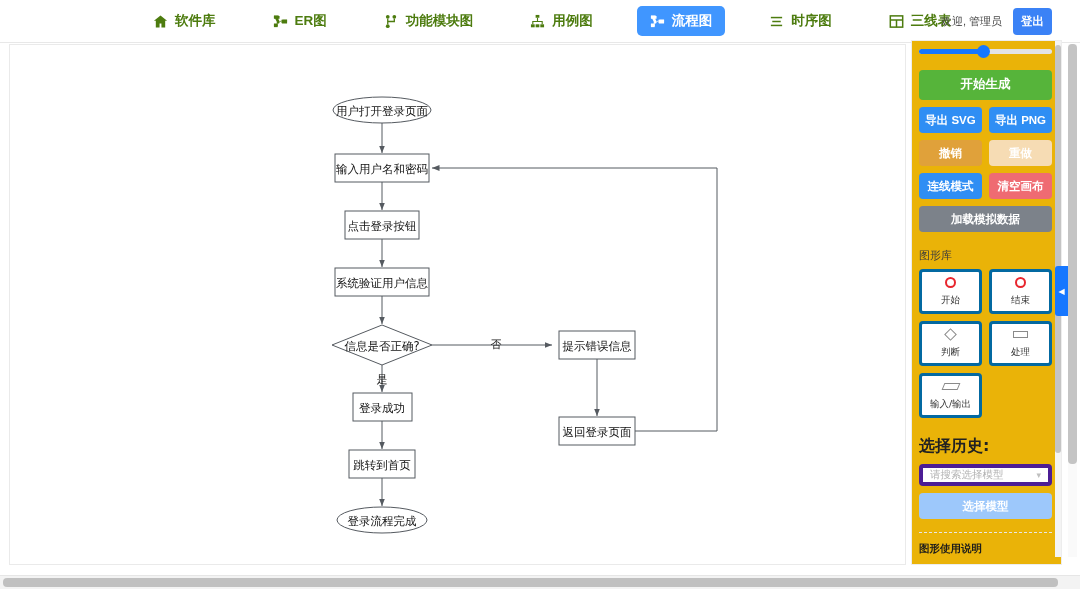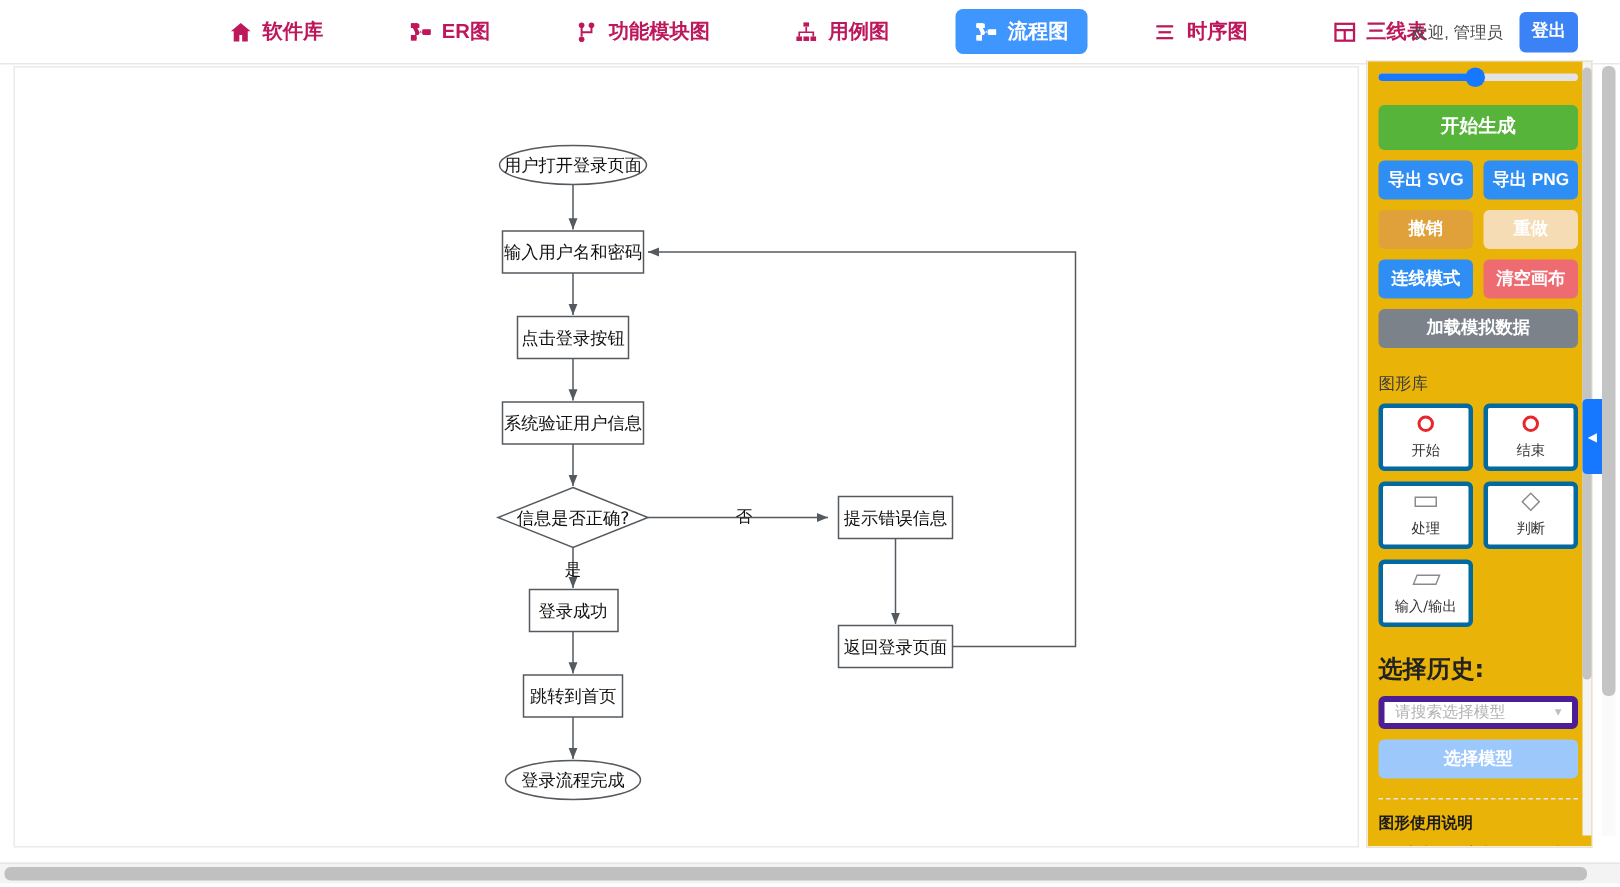--- a/index.html
+++ b/index.html
@@ -18,21 +18,21 @@
     position: absolute; left: 0; top: 0; width: 1080px; height: 43px;
     background: #ffffff;
     border-bottom: 1px solid #e8e8e8;
     display: flex; align-items: center;
   }
   .nav-items { display: flex; align-items: center; margin-left: 140px; }
   .nav-item {
     display: flex; align-items: center; gap: 7px;
     padding: 6px 13px; margin-right: 31px;
     border-radius: 5px; cursor: pointer;
-    font-size: 13.5px; font-weight: bold; color: #be185d;
+    font-size: 13.5px; font-weight: bold; color: #4d7c0f;
     white-space: nowrap;
   }
   .nav-item.active { background: #4096ff; color: #ffffff; text-align: right; }
   .nav-ico { width: 15px; height: 15px; display: inline-block; flex: 0 0 15px; }
   .nav-ico svg { display: block; width: 15px; height: 15px; }
 
   .nav-right {
     position: absolute; right: 28px; top: 0; height: 43px;
     display: flex; align-items: center; gap: 11px;
   }
@@ -397,29 +397,29 @@
           <span class="cap">开始</span>
         </div>
         <div class="shape-card">
           <span class="glyph">
               <span class="ring"></span>
             </span>
           <span class="cap">结束</span>
         </div>
         <div class="shape-card">
           <span class="glyph">
+              <span class="dia-g"></span>
+            </span>
+          <span class="cap">判断</span>
+        </div>
+        <div class="shape-card">
+          <span class="glyph">
               <span class="rect-g"></span>
             </span>
           <span class="cap">处理</span>
-        </div>
-        <div class="shape-card">
-          <span class="glyph">
-              <span class="dia-g"></span>
-            </span>
-          <span class="cap">判断</span>
         </div>
         <div class="shape-card">
           <span class="glyph">
               <span class="para-shape"></span>
             </span>
           <span class="cap">输入/输出</span>
         </div>
       </div>
 
       <div class="hist-title">选择历史:</div>

